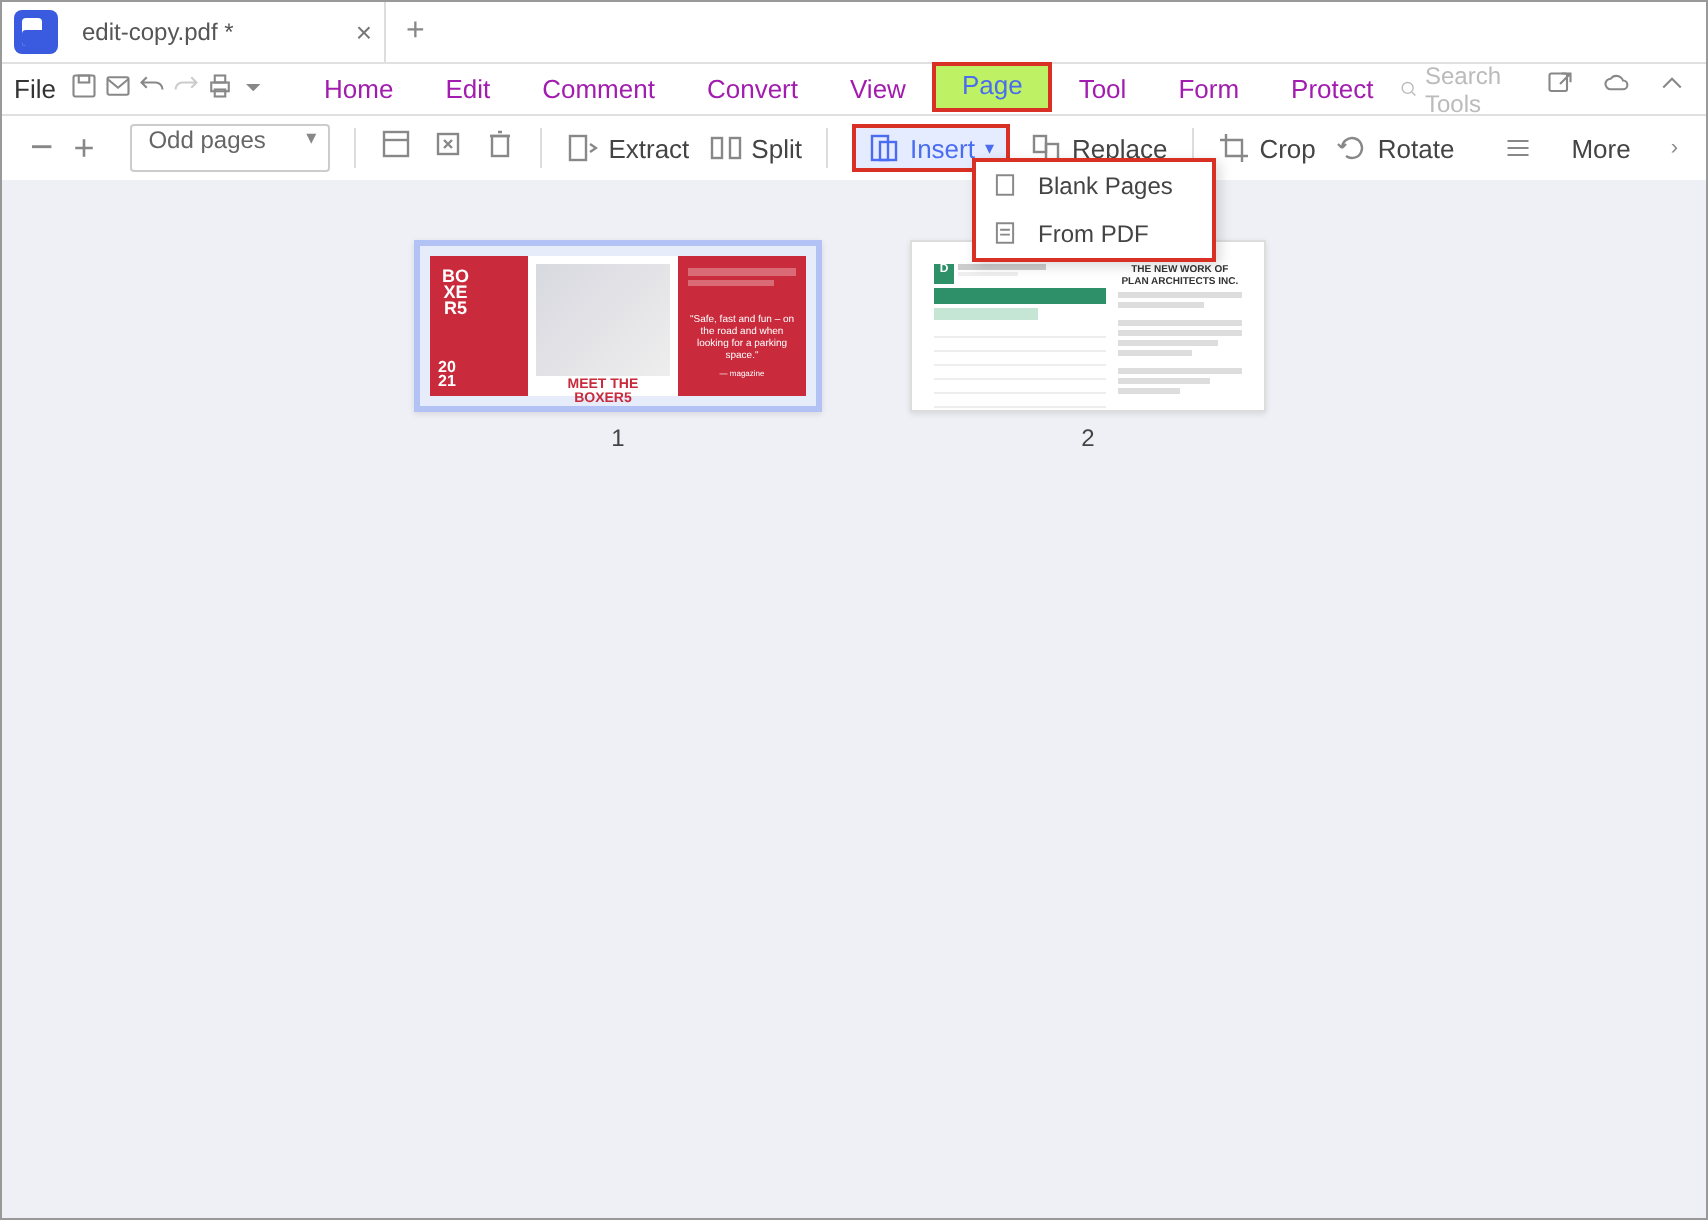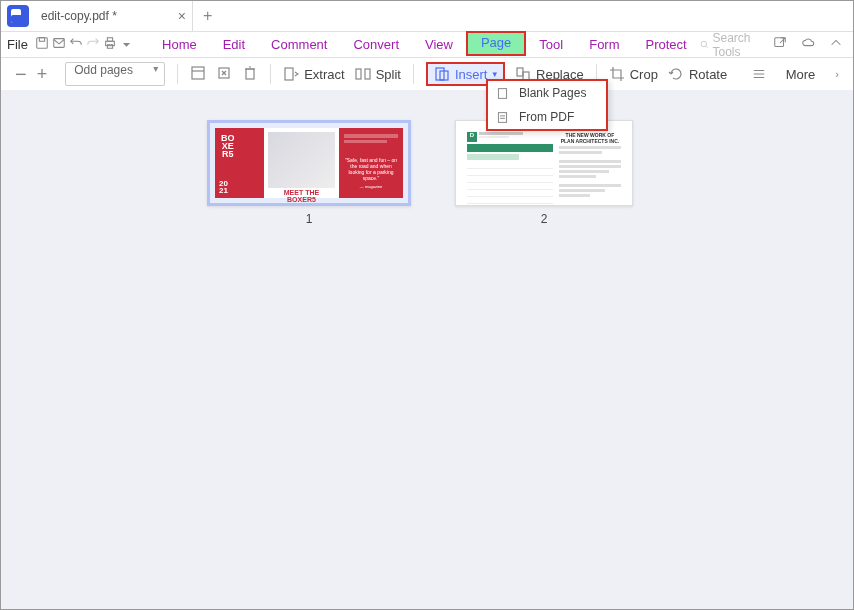--- a/index.html
+++ b/index.html
@@ -12,36 +12,36 @@
 .tabx{position:absolute;right:6px;font-size:14px;color:#777}
 .plus{margin-left:10px;color:#888;font-size:16px}
 .tp-r{margin-left:auto;display:flex;align-items:center;gap:14px;padding-right:8px;color:#666;font-size:12px}
 .dots{font-size:14px;letter-spacing:-1px}
 .wbtn{font-size:13px;color:#555;cursor:pointer}
 .menu{height:26px;background:#fff;display:flex;align-items:center;padding:0 0 0 6px;border-bottom:1px solid #e0e0e0}
 .file{font-size:13px;color:#333;margin-right:6px}
 .qi{width:20px;color:#888;font-size:14px;text-align:center}
 .mitems{display:flex;margin-left:14px}
 .mi{padding:4px 13px;font-size:13px;color:#a21caf;cursor:pointer}
-.mi.sel{background:#86efac;color:#4a6cf0;border:2px solid #d93025;margin-top:-2px;padding-top:2px}
+.mi.sel{background:#bef264;color:#4a6cf0;border:2px solid #d93025;margin-top:-2px;padding-top:2px}
 .mr{margin-left:auto;display:flex;align-items:center;gap:14px;padding-right:10px}
 .srch{display:flex;align-items:center;color:#bbb;font-size:12px}
 .srch svg{margin-right:4px}
 .tbar{height:32px;background:#fff;display:flex;align-items:center;padding:0 14px;gap:10px;font-size:13px;color:#444}
 .minus{font-size:20px;color:#888}
 .plus2{font-size:18px;color:#888;margin-right:8px}
 .dd{height:24px;border:1px solid #ccc;border-radius:2px;padding:0 22px 0 8px;font-size:12px;color:#666;display:flex;align-items:flex-start;position:relative;min-width:100px}
 .dd::after{content:"▾";position:absolute;right:6px;color:#888;font-size:10px}
 .sep{width:1px;height:20px;background:#ddd;margin:0 2px}
 .ticon{color:#888;font-size:15px}
 .tbtn{display:flex;align-items:center;gap:5px;cursor:pointer}
 .tbtn svg{flex-shrink:0}
 .insert{border:2px solid #d93025;padding:2px 6px;background:#e6ecff;color:#4a6cf0;position:relative}
 .dmenu{position:absolute;left:485px;top:78px;background:#fff;border:2px solid #d93025;box-shadow:2px 2px 6px rgba(0,0,0,.15);z-index:10;font-size:12px}
-.di{display:flex;align-items:center;padding:5px 20px 5px 8px;gap:10px;color:#444}
+.di{display:flex;align-items:flex-start;padding:5px 20px 5px 8px;gap:10px;color:#444}
 .di svg{flex-shrink:0}
 .thumbs{padding:30px 0 0 206px;display:flex;gap:44px}
 .th{text-align:center}
 .thp{width:204px;height:86px;background:#fff;border:3px solid #b3c2f5;box-shadow:0 1px 3px rgba(0,0,0,.1);position:relative;overflow:hidden}
 .th.sel .thp{background:#e6ecf9}
 .thp .inner{position:absolute;inset:5px;background:#fff;display:flex}
 .pn{font-size:12px;color:#444;margin-top:6px}
 
 .p1a{width:26%;background:#c92a3c;position:relative;color:#fff}
 .p1a .bx{position:absolute;top:6px;left:6px;font-size:9px;font-weight:900;line-height:.9}

